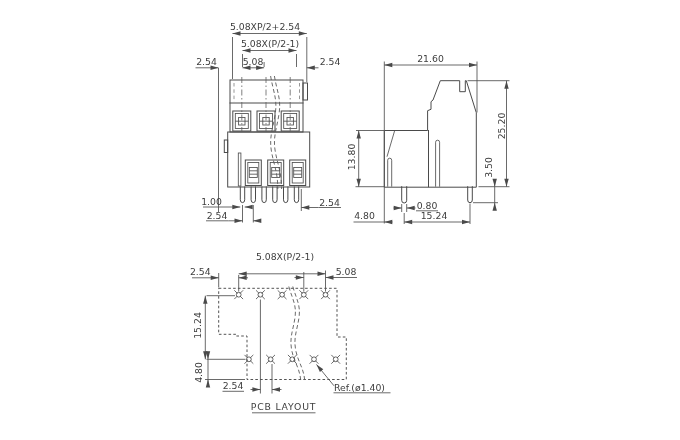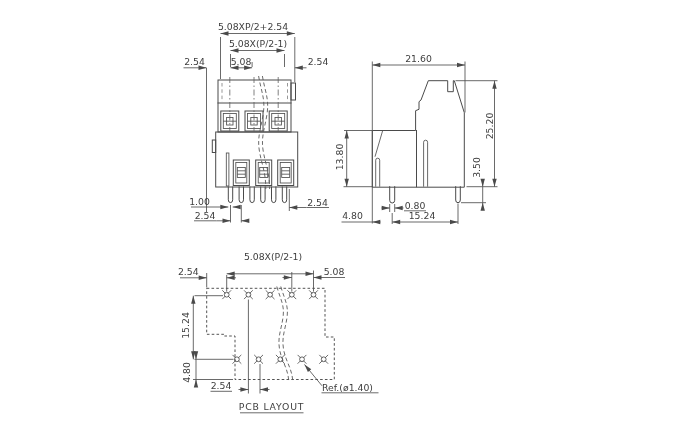--- a/index.html
+++ b/index.html
@@ -1,17 +1,17 @@
 <!DOCTYPE html>
 <html><head>
 <meta charset="utf-8">
 <style>
   html,body{margin:0;padding:0;background:#ffffff;}
   #stage{position:relative;width:572px;height:440px;background:#ffffff;overflow:hidden;
-         font-family:"DejaVu Sans",sans-serif;}
+         font-family:"DejaVu Sans",sans-serif;padding-left:12px;}
   svg{display:block;}
   .g   {stroke:#4a4a4a;fill:none;stroke-width:1;stroke-linejoin:miter;stroke-linecap:square;}
   .thin{stroke:#4f4f4f;fill:none;stroke-width:0.85;}
   .d   {stroke:#4f4f4f;fill:none;stroke-width:0.85;}
   .cl  {stroke:#606060;fill:none;stroke-width:0.8;stroke-dasharray:6 2.5 1.5 2.5;}
   .cl2 {stroke:#6a6a6a;fill:none;stroke-width:0.7;stroke-dasharray:3.5 2.8;}
   .dash{stroke:#4a4a4a;fill:none;stroke-width:0.95;stroke-dasharray:2.6 2.2;}
   .wavy{stroke:#5a5a5a;fill:none;stroke-width:0.9;stroke-dasharray:4 2.6;}
   text {font-family:"DejaVu Sans",sans-serif;font-size:9.3px;fill:#3e3e3e;}
 </style>

